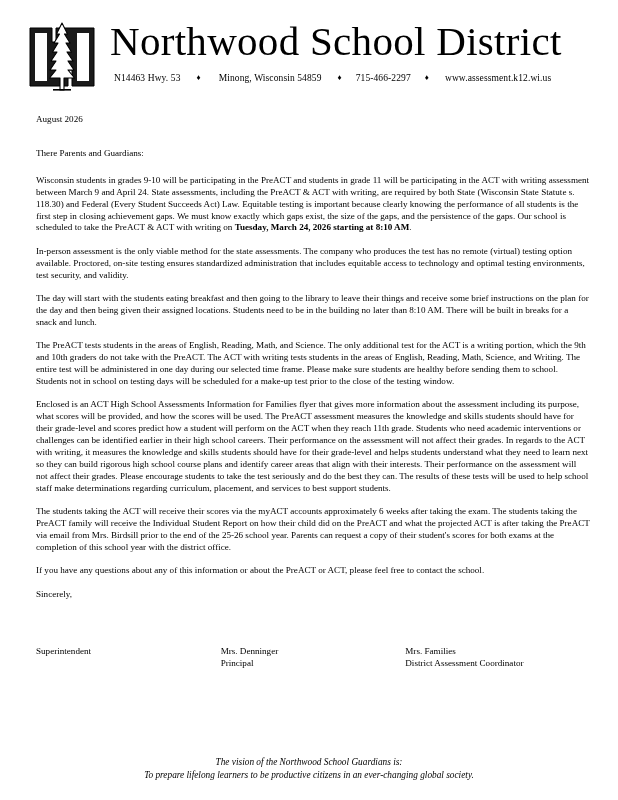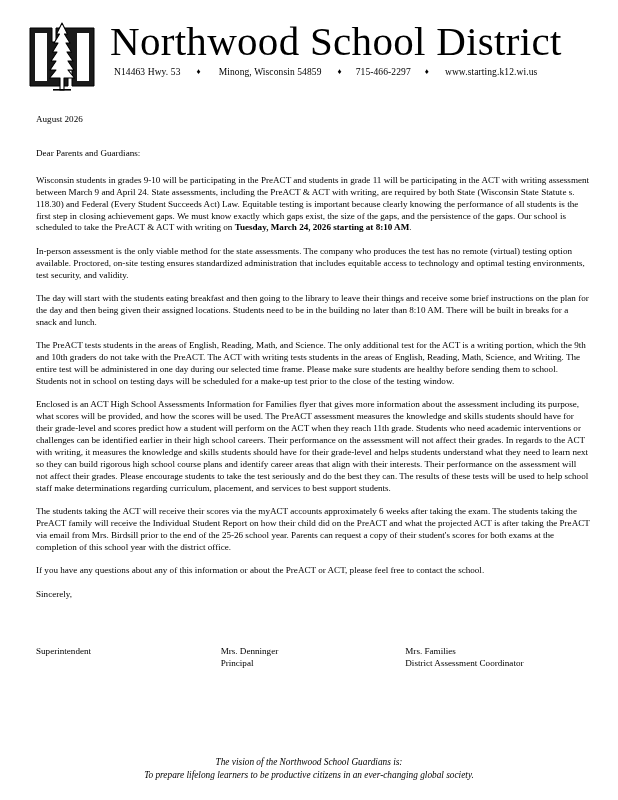--- a/index.html
+++ b/index.html
@@ -48,21 +48,21 @@
     letter-spacing: 0.3px;
     white-space: nowrap;
     margin: 0;
     font-weight: normal;
   }
   .address-row {
     display: flex;
     align-items: center;
     font-size: 9.5px;
     letter-spacing: 0.1px;
-    margin-top: 3px;
+    margin-top: 9px;
     padding-left: 4px;
     white-space: nowrap;
   }
   .address-row .seg { white-space: nowrap; }
   .address-row .dia {
     font-size: 8px;
     line-height: 1;
     padding: 0 0;
     margin: 0 2px;
   }
@@ -160,30 +160,30 @@
         <span class="dia">♦</span>
         <span class="sp-b"></span>
         <span class="seg">Minong, Wisconsin 54859</span>
         <span class="sp-c"></span>
         <span class="dia">♦</span>
         <span class="sp-d"></span>
         <span class="seg">715-466-2297</span>
         <span class="sp-e"></span>
         <span class="dia">♦</span>
         <span class="sp-f"></span>
-        <span class="seg">www.starting.k12.wi.us</span>
+        <span class="seg">www.assessment.k12.wi.us</span>
       </div>
     </div>
   </div>
 
   <div class="letter">
 
     <p class="date-line">August 2026</p>
 
-    <p class="salutation">Dear Parents and Guardians:</p>
+    <p class="salutation">There Parents and Guardians:</p>
 
     <p><span>Wisconsin students in grades 9-10 will be participating in the PreACT and students in grade 11 will be participating in the ACT with writing assessment between March 9 and April 24.  State assessments, including the PreACT &amp; ACT with writing, are required by both State (Wisconsin State Statute s. 118.30) and Federal (Every Student Succeeds Act) Law. Equitable testing is important because clearly knowing the performance of all students is the first step in closing achievement gaps. We must know exactly which gaps exist, the size of the gaps, and the persistence of the gaps. Our school is scheduled to take the PreACT &amp; ACT with writing on </span><b>Tuesday, March 24, 2026 starting at 8:10 AM</b><span>.</span></p>
 
     <p>In-person assessment is the only viable method for the state assessments. The company who produces the test has no remote (virtual) testing option available. Proctored, on-site testing ensures standardized administration that includes equitable access to technology and optimal testing environments, test security, and validity.</p>
 
     <p>The day will start with the students eating breakfast and then going to the library to leave their things and receive some brief instructions on the plan for the day and then being given their assigned locations.  Students need to be in the building no later than 8:10 AM.  There will be built in breaks for a snack and lunch.</p>
 
     <p>The PreACT tests students in the areas of English, Reading, Math, and Science.  The only additional test for the ACT is a writing portion, which the 9th and 10th graders do not take with the PreACT.  The ACT with writing tests students in the areas of English, Reading, Math, Science, and Writing. The entire test will be administered in one day during our selected time frame. Please make sure students are healthy before sending them to school. Students not in school on testing days will be scheduled for a make-up test prior to the close of the testing window.</p>
 
     <p>Enclosed is an ACT High School Assessments Information for Families flyer that gives more information about the assessment including its purpose, what scores will be provided, and how the scores will be used. The PreACT assessment measures the knowledge and skills students should have for their grade-level and scores predict how a student will perform on the ACT when they reach 11th grade. Students who need academic interventions or challenges can be identified earlier in their high school careers. Their performance on the assessment will not affect their grades. In regards to the ACT with writing, it measures the knowledge and skills students should have for their grade-level and helps students understand what they need to learn next so they can build rigorous high school course plans and identify career areas that align with their interests. Their performance on the assessment will not affect their grades. Please encourage students to take the test seriously and do the best they can. The results of these tests will be used to help school staff make determinations regarding curriculum, placement, and services to best support students.</p>

